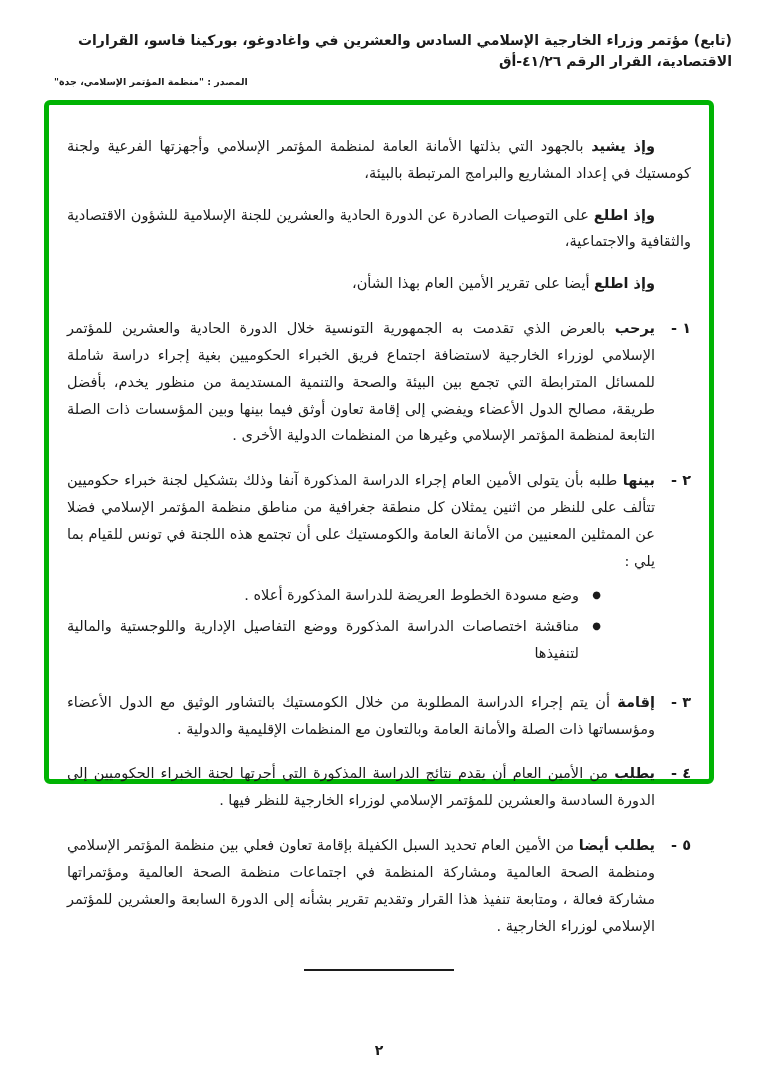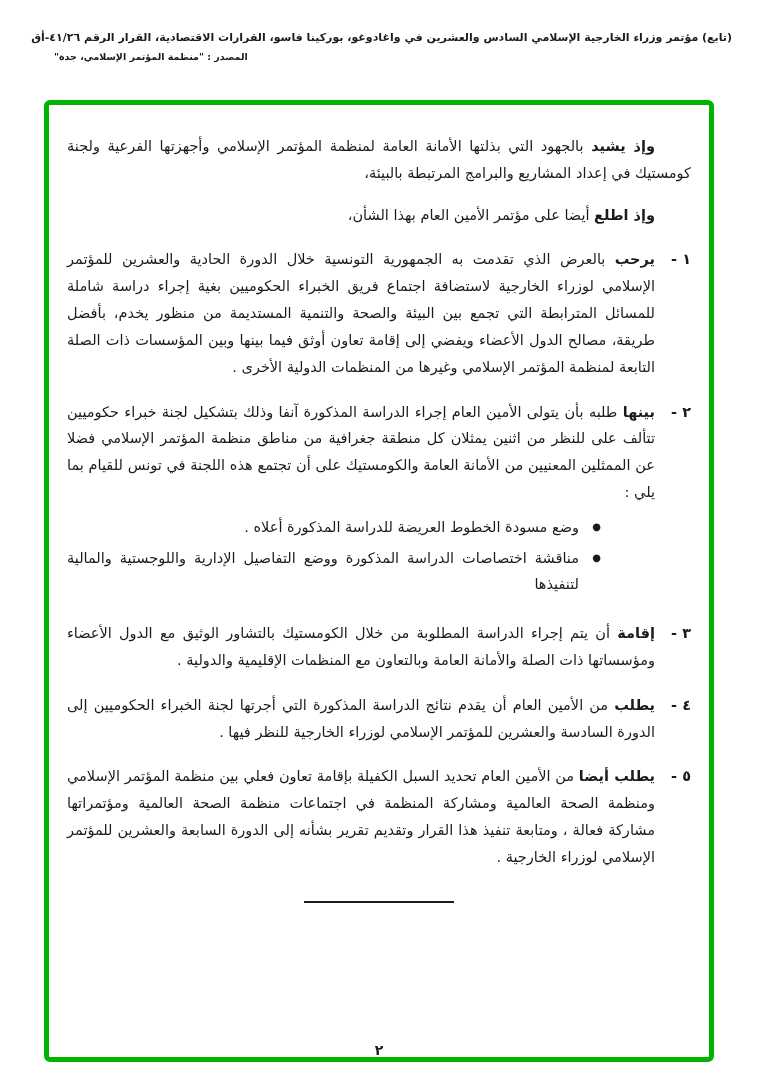--- a/index.html
+++ b/index.html
@@ -8,38 +8,38 @@
     height: 1078px;
     background: #ffffff;
     font-family: "DejaVu Sans", sans-serif;
     color: #1b1b1b;
     direction: rtl;
     position: relative;
     overflow: hidden;
   }
   .doc-header { padding: 30px 26px 0 26px; }
   .h-line1 {
-    font-size: 11px;
+    font-size: 14px;
     font-weight: bold;
     text-align: right;
     line-height: 1.5;
   }
   .h-line2 {
     font-size: 9.5px;
     font-weight: bold;
     margin-top: 4px;
     text-align: left;
     padding-left: 28px;
   }
   .green-box {
     position: absolute;
     top: 100px;
     right: 44px;
     width: 670px;
-    height: 962px;
+    height: 684px;
     border: 5px solid #00b303;
     border-radius: 6px;
     padding: 28px 18px 0 18px;
     box-sizing: border-box;
     background: #ffffff;
   }
   .doc-body {
     font-size: 14.5px;
     line-height: 1.85;
     text-align: justify;
@@ -91,24 +91,28 @@
 </header>
 
 <div class="green-box" style="border-color: rgb(0, 179, 3);">
   <div class="doc-body">
 
     <p class="preamble">
       <span class="lead">وإذ يشيد</span>
       <span>بالجهود التي بذلتها الأمانة العامة لمنظمة المؤتمر الإسلامي وأجهزتها الفرعية ولجنة كومستيك في إعداد المشاريع والبرامج المرتبطة بالبيئة،</span>
     </p>
 
+    <p class="preamble">
+      <span class="lead">وإذ اطلع</span>
+      <span>على التوصيات الصادرة عن الدورة الحادية والعشرين للجنة الإسلامية للشؤون الاقتصادية والثقافية والاجتماعية،</span>
+    </p>
 
     <p class="preamble">
       <span class="lead">وإذ اطلع</span>
-      <span>أيضا على مؤتمر الأمين العام بهذا الشأن،</span>
+      <span>أيضا على تقرير الأمين العام بهذا الشأن،</span>
     </p>
 
     <div class="item">
       <div class="num">١ -</div>
       <div class="body">
         <span class="lead">يرحب</span>
         <span>بالعرض الذي تقدمت به الجمهورية التونسية خلال الدورة الحادية والعشرين للمؤتمر الإسلامي لوزراء الخارجية لاستضافة اجتماع فريق الخبراء الحكوميين بغية إجراء دراسة شاملة للمسائل المترابطة التي تجمع بين البيئة والصحة والتنمية المستديمة من منظور يخدم، بأفضل طريقة، مصالح الدول الأعضاء ويفضي إلى إقامة تعاون أوثق فيما بينها وبين المؤسسات ذات الصلة التابعة لمنظمة المؤتمر الإسلامي وغيرها من المنظمات الدولية الأخرى .</span>
       </div>
     </div>
 

